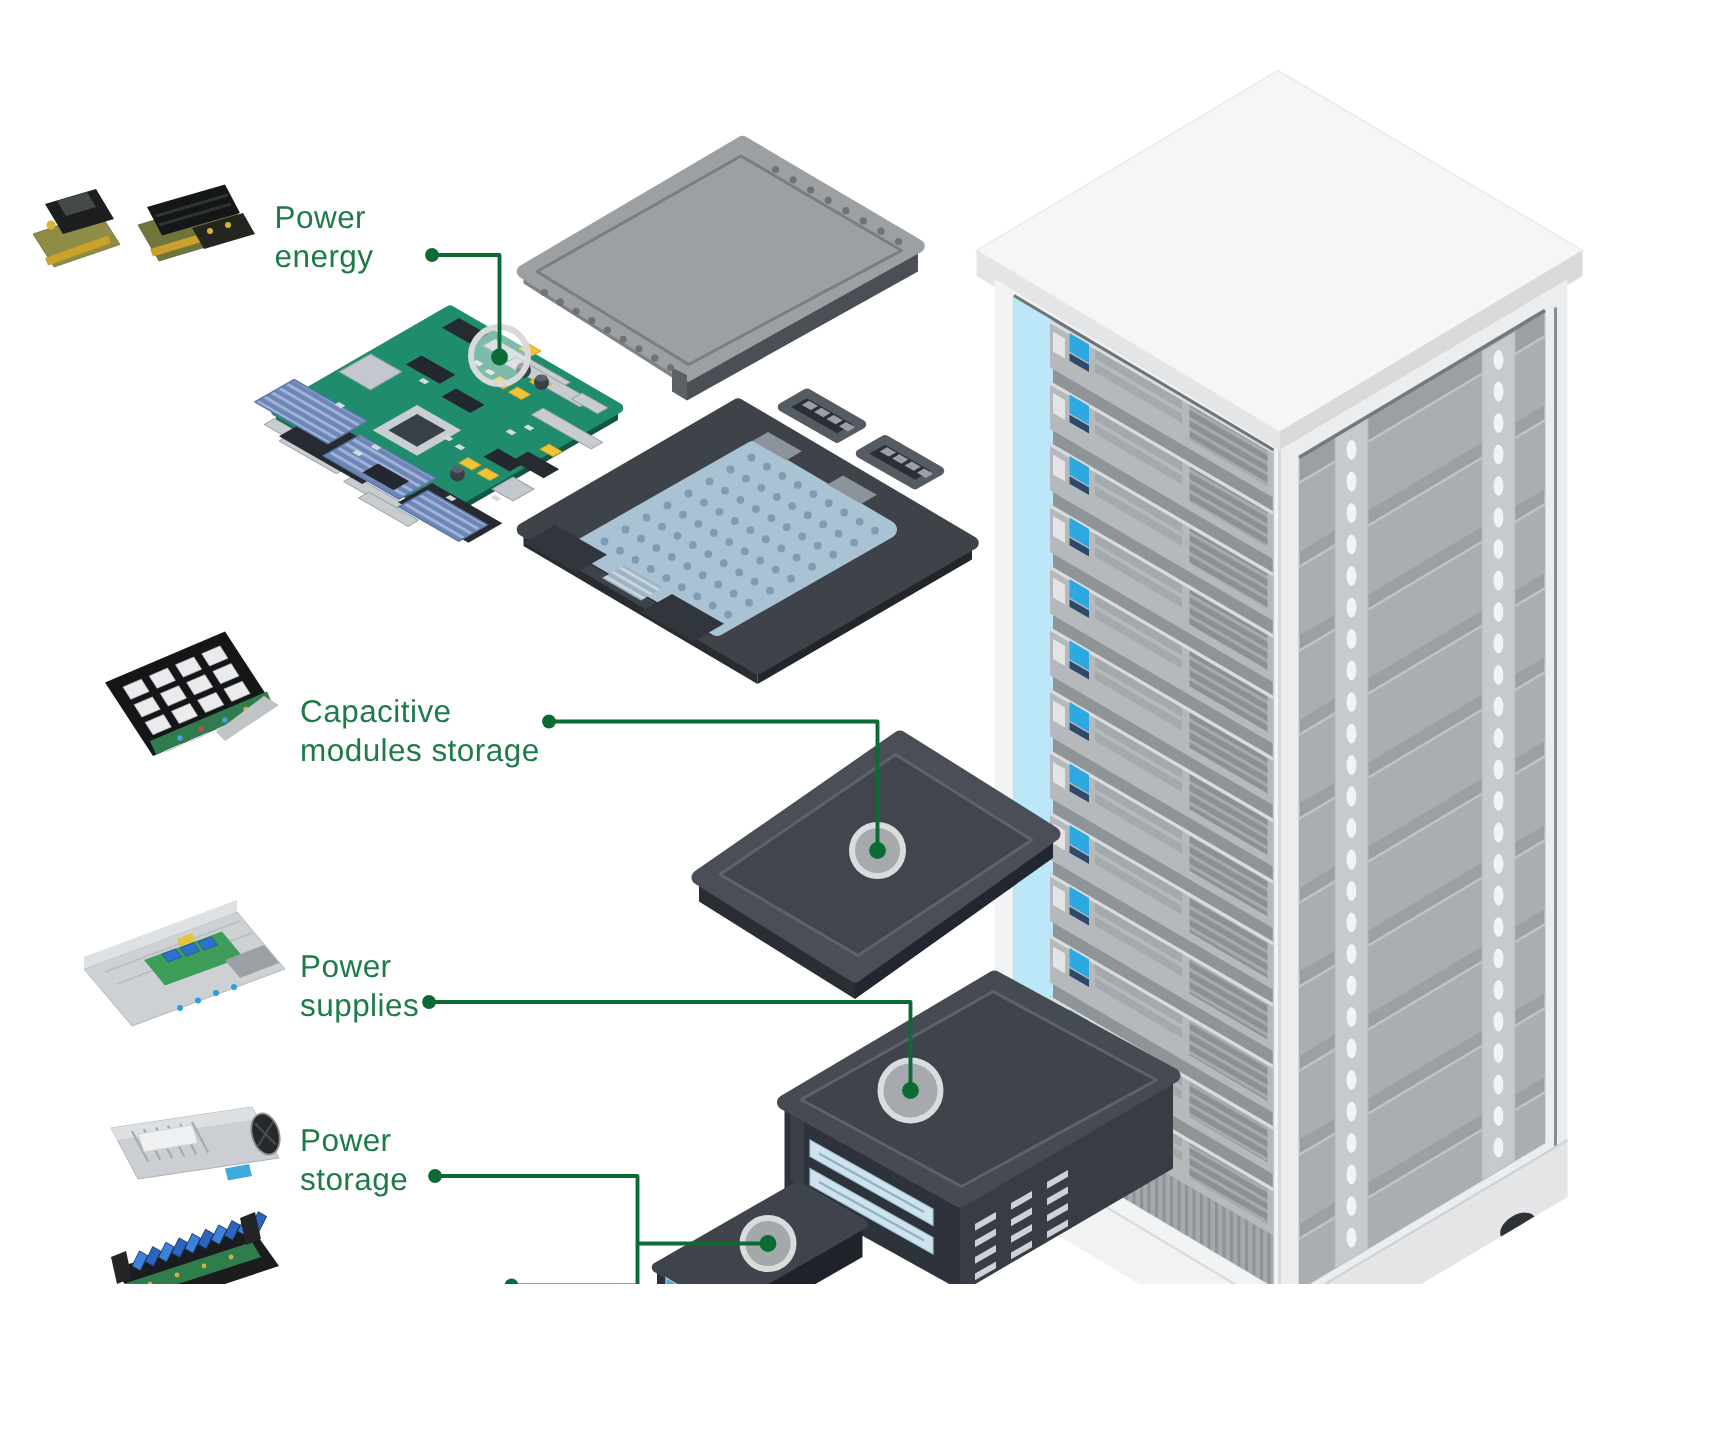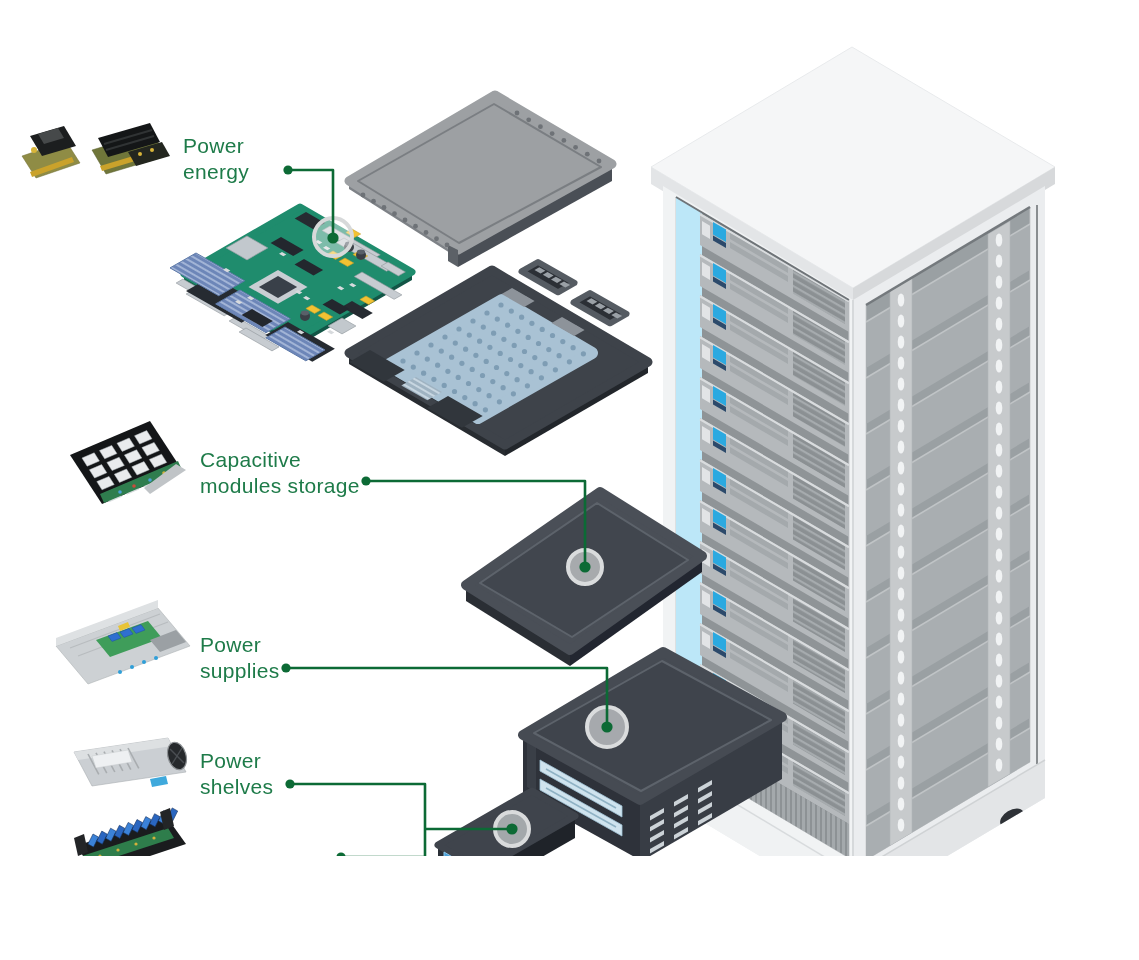--- a/index.html
+++ b/index.html
@@ -611,25 +611,25 @@
       <circle cx="607" cy="727" r="5.6"></circle>
           <circle cx="512" cy="829" r="5.6"></circle>
     </g>
   </g>
 </svg>
 
 <div class="label" style="left:183px;top:133px">
   <span>Power</span>
   <span>energy</span>
 </div>
-<div class="label" style="left:200px;top:447px">
+<div class="label" style="left:200px;top:462px">
   <span>Capacitive</span>
   <span>modules storage</span>
 </div>
 <div class="label" style="left:200px;top:632px">
   <span>Power</span>
   <span>supplies</span>
 </div>
 <div class="label" style="left:200px;top:748px">
   <span>Power</span>
-  <span>shelves</span>
+  <span>storage</span>
 </div>
 </div>
 
 </body></html>

